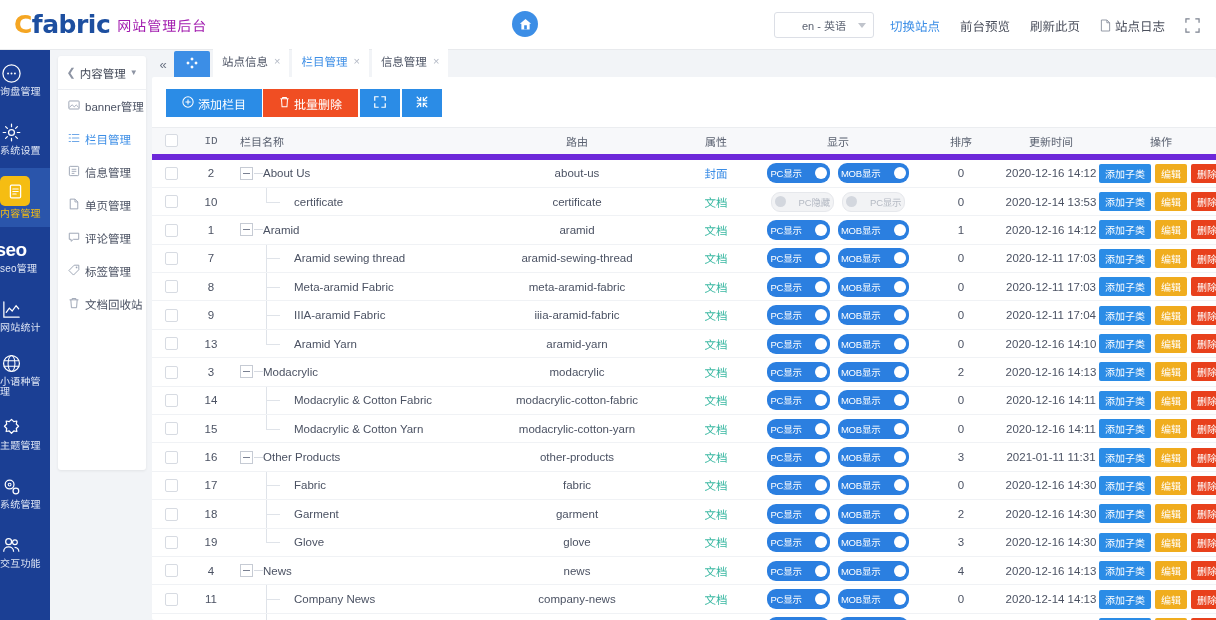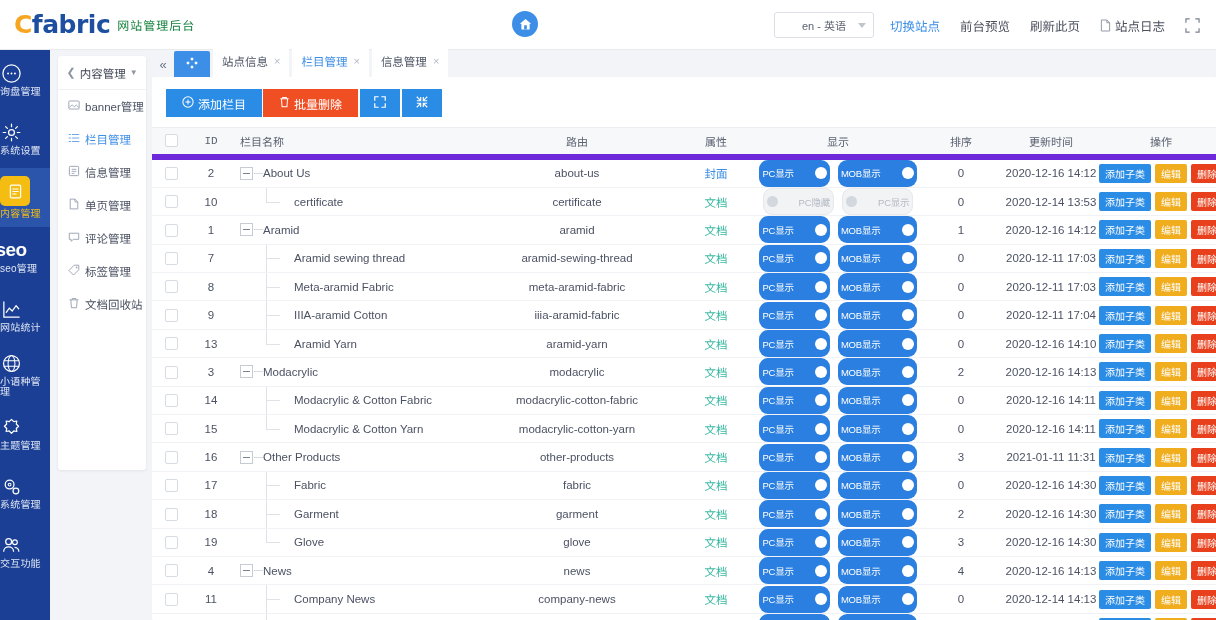--- a/index.html
+++ b/index.html
@@ -16,21 +16,21 @@
     position: absolute; top: 0; left: 0; width: 1216px; height: 50px;
     background: #fff; border-bottom: 1px solid #e8eaed;
     display: flex; align-items: center;
   }
   .logo-wrap { display: flex; align-items: center; padding-left: 14px; gap: 7px; }
   .logo-text {
     font-family: "DejaVu Sans", sans-serif;
     font-size: 25px; font-weight: 700; color: #1d4fa0; letter-spacing: -0.5px;
   }
   .logo-text .accent { color: #f5a623; }
-  .logo-cn { font-size: 12px; color: #15803d; letter-spacing: 1px; font-weight: 500;}
+  .logo-cn { font-size: 14px; color: #a21caf; letter-spacing: 1px; font-weight: 500;}
 
   .header-center {
     position: absolute; left: 512px; top: 11px;
     width: 26px; height: 26px; border-radius: 50%;
     background: #3c8ee6; display: flex; align-items: center; justify-content: center;
   }
   .header-center svg { display: block; }
 
   .header-right {
     position: absolute; right: 12px; top: 0; height: 50px;
@@ -175,22 +175,22 @@
   .node-label { color: #4b5263; white-space: nowrap; }
   .child-label { padding-left: 4px; }
 
   
 
   .attr-cover { color: #3c8ee6; }
   .attr-doc { color: #3ab8a2; }
 
   .toggles { display: flex; align-items: center; justify-content: center; gap: 8px; }
   .tgl {
-    height: 27px; border-radius: 9px; display: flex; align-items: center;
-    padding: 0 3px; gap: 21px; font-size: 9.5px; cursor: pointer; min-width: 62px;
+    height: 20px; border-radius: 9px; display: flex; align-items: center;
+    padding: 0 3px; gap: 13px; font-size: 9.5px; cursor: pointer; min-width: 62px;
     justify-content: center; position: relative;
   }
   .tgl.on { background: #2b7fe0; color: #fff; padding-right: 3px; }
   .tgl.on .knob {
     width: 12px; height: 12px; border-radius: 50%; background: #fff; flex: 0 0 12px;
   }
   .tgl.off { background: #f2f3f5; color: #b4b9c3; border: 1px solid #e6e8ec; flex-direction: row-reverse;}
   .tgl.off .knob {
     width: 11px; height: 11px; border-radius: 50%; background: #d3d7de; flex: 0 0 11px;
   }
@@ -671,21 +671,21 @@
             </tr>
             <tr>
               <td class="c-chk"><span class="chkbox"></span></td>
               <td class="c-id">9</td>
               <td class="c-name">
                 <div class="treecell">
                   <span class="tree-indent">
                     <span class="vline"></span>
                     <span class="hline"></span>
                   </span>
-                  <span class="node-label child-label">IIIA-aramid Cotton</span>
+                  <span class="node-label child-label">IIIA-aramid Fabric</span>
                 </div>
               </td>
               <td class="c-route">iiia-aramid-fabric</td>
               <td class="c-attr"><span class="attr-doc">文档</span></td>
               <td class="c-show">
                 <div class="toggles">
                   <span class="tgl on">
                     <span class="tlabel">PC显示</span>
                     <span class="knob"></span>
                   </span>

